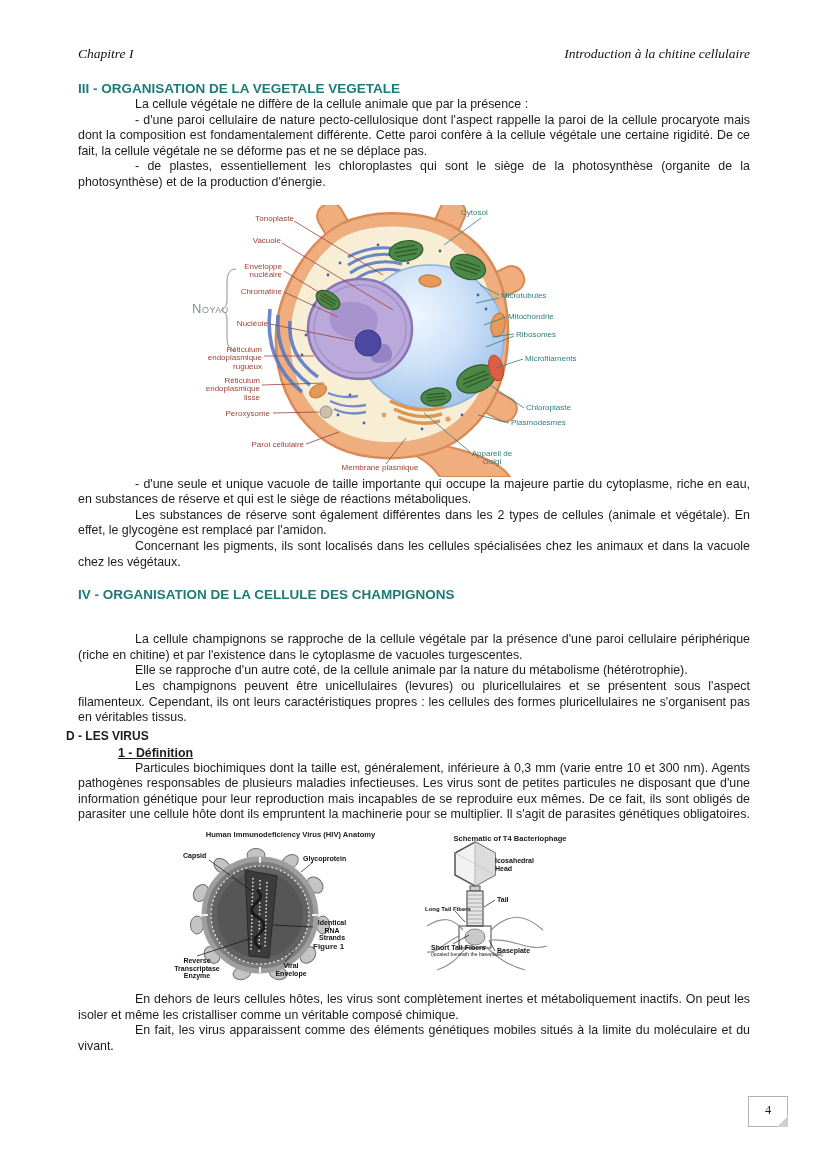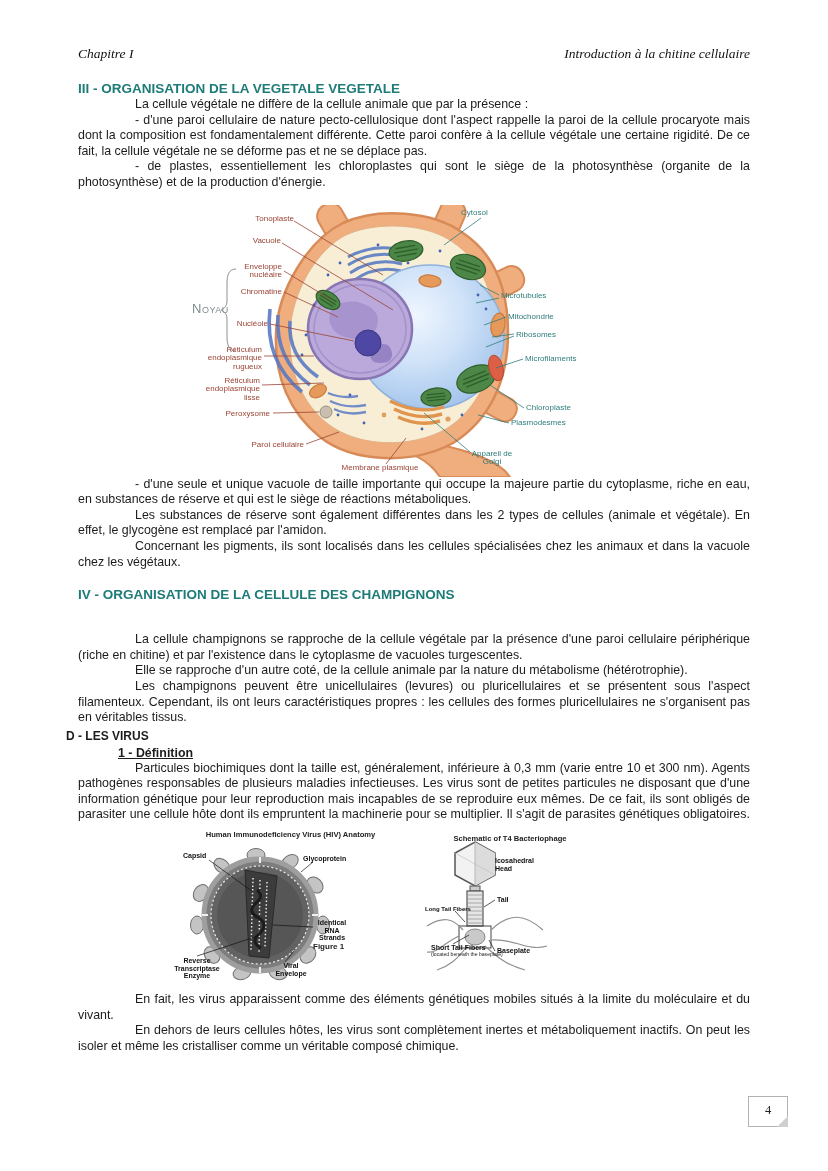--- a/index.html
+++ b/index.html
@@ -320,22 +320,22 @@
         <div class="v-title" style="left:0;top:4px;width:170px">Schematic of T4 Bacteriophage</div>
         <div class="v-label" style="left:70px;top:27px;width:48px">Icosahedral Head</div>
         <div class="v-label" style="left:72px;top:66px">Tail</div>
         <div class="v-label" style="left:0px;top:76px;font-size:6px">Long Tail Fibers</div>
         <div class="v-label" style="left:6px;top:114px">Short Tail Fibers</div>
         <div class="v-note" style="left:6px;top:122px">(located beneath the baseplate)</div>
         <div class="v-label" style="left:72px;top:117px">Baseplate</div>
       </div>
     </div>
 
+    <p class="body mt7">En dehors de leurs cellules hôtes, les virus sont complètement inertes et métaboliquement inactifs. On peut les isoler et même les cristalliser comme un véritable composé chimique.</p>
     <p class="body">En fait, les virus apparaissent comme des éléments génétiques mobiles situés à la limite du moléculaire et du vivant.</p>
-    <p class="body mt7">En dehors de leurs cellules hôtes, les virus sont complètement inertes et métaboliquement inactifs. On peut les isoler et même les cristalliser comme un véritable composé chimique.</p>
 
   </div>
 
   <div class="pagebox">
     <div class="num">4</div>
     <div class="fold"></div>
   </div>
 </div>
 
 </body></html>

